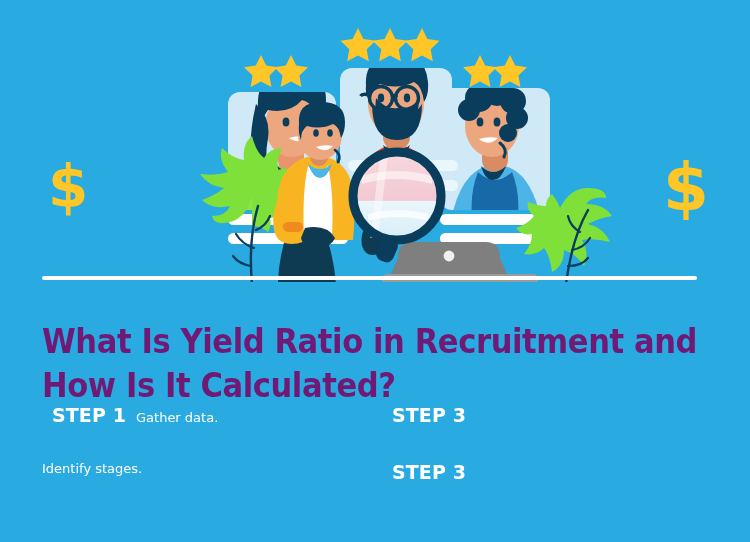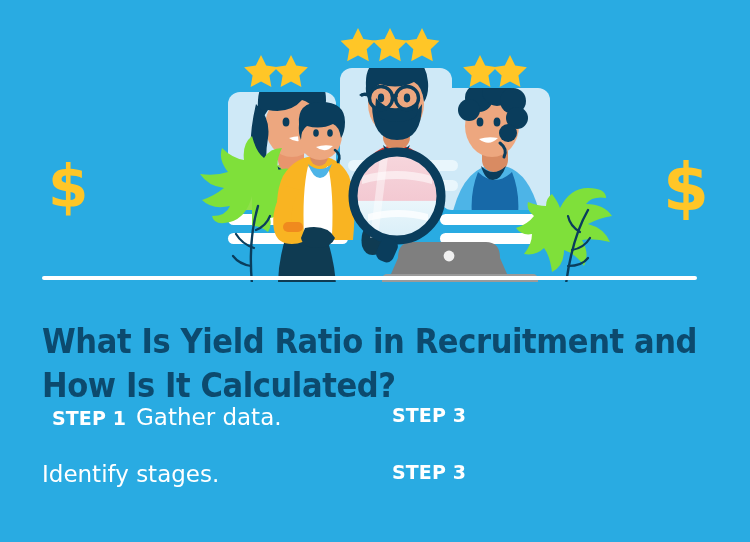--- a/index.html
+++ b/index.html
@@ -17,21 +17,21 @@
 
   
   .divider{
     position:absolute;left:42px;top:276px;width:655px;height:4px;
     background:#ffffff;border-radius:2px;
   }
 
   
   .title{
     position:absolute;left:42px;top:296px;width:672px;
-    color:#0c4a6e;
+    color:#701a75;
     font-size:34px;line-height:44px;
     font-weight:bold;
     letter-spacing:-0.4px;
     font-family:"DejaVu Sans", sans-serif;
     font-stretch:condensed;
     white-space:pre-line;
   }
 
   
   .steps{
@@ -43,21 +43,21 @@
     text-align:center;
   }
   .step{display:flex;align-items:baseline;}
   .step-label{
     color:#ffffff;font-weight:bold;font-size:19px;
     letter-spacing:0.1px;
     width:94px;flex:none;
     font-family:"DejaVu Sans", sans-serif;
   }
   .step-text{
-    color:#ffffff;font-size:23px;
+    color:#ffffff;font-size:13px;
     font-family:"DejaVu Sans", sans-serif;
   }
 </style>
 </head>
 <body>
 
 <div class="stage">
 
   <div class="illo">
     <svg width="750" height="282" viewBox="0 0 750 282" xmlns="http://www.w3.org/2000/svg">

